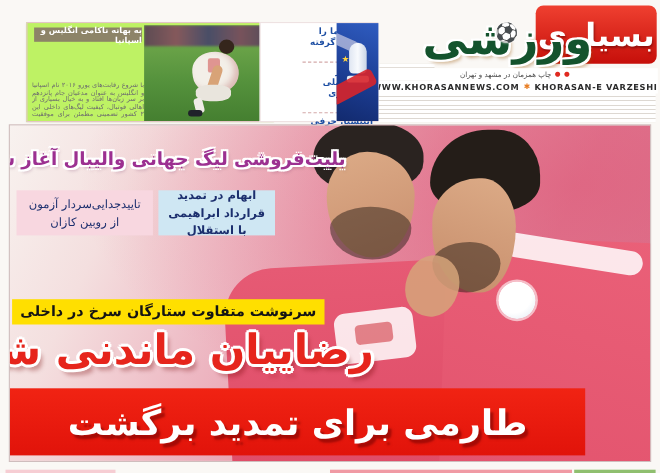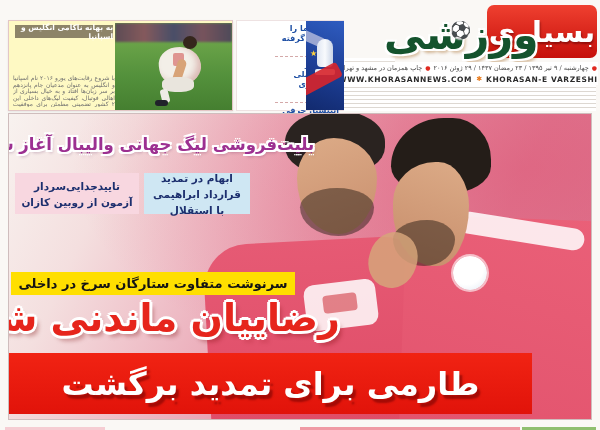--- a/index.html
+++ b/index.html
@@ -25,21 +25,21 @@
     text-align:center; color:#111; text-shadow:0 0 2px #fff; }
   .date-line { left:338px; top:62px; width:260px; height:11px; background:#fff;
     font-size:6.5px; color:#4a4a4a; display:flex; align-items:center; justify-content:center; gap:3px; }
   .date-line .dot { color:#e02a20; font-size:6px; }
   .url-line { left:338px; top:73px; width:260px; height:12px; background:#fff;
     font-size:7.5px; font-weight:bold; letter-spacing:.6px; color:#2b2b2b;
     display:flex; align-items:center; justify-content:center; gap:4px; }
   .url-line .star { color:#e87b1e; font-size:7px; letter-spacing:0; }
 
   
-  .mod-left { left:8px; top:20px; width:225px; height:91px; background:#fef9c3;
+  .mod-left { left:24px; top:20px; width:225px; height:91px; background:#bef264;
     border:1px solid #e3c6c6; box-shadow:0 1px 2px rgba(0,0,0,.08); }
   .mod-left .kicker { left:6px; top:4px; width:98px; height:13px; background:#8d8468;
     color:#fff; font-size:7.5px; font-weight:bold; }
   .mod-left .head-red { left:6px; top:19px; width:98px; height:32px; background:#e8271e;
     color:#ffe400; font-size:11.5px; font-weight:bold; line-height:15px; text-align:center; }
   .mod-left .lead { left:4px; top:54px; width:102px; height:32px; font-size:6px;
     line-height:6.6px; color:#6e6e6e; text-align:justify; overflow:hidden; }
   .match-photo { left:106px; top:2px; width:117px; height:87px; overflow:hidden;
     background:linear-gradient(180deg,#6aa348 22%,#54913c 60%,#457f30 100%); }
   .crowd { position:absolute; left:0; top:0; width:100%; height:19px;
@@ -97,21 +97,21 @@
     background:radial-gradient(circle at 40% 35%, #ffffff 55%, #dfe8f2 100%); box-shadow:0 0 0 2px rgba(255,255,255,.6); }
   .sponsor { left:296px; top:168px; width:72px; height:46px; background:rgba(255,255,255,.85);
     border-radius:10px; transform:rotate(-7deg); }
   .sponsor-mark { left:314px; top:180px; width:34px; height:18px; background:rgba(205,45,55,.55);
     border-radius:4px; transform:rotate(-7deg); }
 
   .volley-head { left:10px; top:12px; width:264px; height:36px; font-size:16.5px; font-weight:bold;
     color:#9c3091; white-space:nowrap;
     text-shadow:-2px -2px 0 #fff,2px -2px 0 #fff,-2px 2px 0 #fff,2px 2px 0 #fff,0 2px 0 #fff,0 -2px 0 #fff,2px 3px 3px rgba(80,10,70,.25); }
   .box-pink { left:6px; top:59px; width:124px; height:41px; background:#f8d7e0;
-    color:#1c2f6e; font-size:10.5px; font-weight:bold; line-height:16px; text-align:center; padding:2px 6px; }
+    color:#1c2f6e; font-size:10.5px; font-weight:normal; line-height:16px; text-align:center; padding:2px 6px; }
   .box-blue { left:135px; top:59px; width:106px; height:41px; background:#cfe7f3;
     color:#1c2f6e; font-size:10.5px; font-weight:bold; line-height:16px; text-align:center; padding:2px 4px; }
   .kicker-yellow { left:2px; top:158px; width:284px; height:23px; background:#ffdf00;
     color:#141414; font-size:13px; font-weight:bold; white-space:nowrap; }
   .head-rezaeian { left:-8px; top:178px; width:316px; height:52px; font-size:38px; font-weight:bold;
     color:#e6251c; white-space:nowrap;
     text-shadow:-2px -2px 0 #fff,2px -2px 0 #fff,-2px 2px 0 #fff,2px 2px 0 #fff,0 3px 0 #fff,0 -3px 0 #fff,3px 0 0 #fff,-3px 0 0 #fff,4px 5px 4px rgba(120,10,10,.35); }
   .band-taremi { left:0; top:239px; width:523px; height:61px; background:linear-gradient(180deg,#f12313,#e1130a);
     color:#fff; font-size:32px; font-weight:bold; white-space:nowrap;
     text-shadow:3px 4px 2px rgba(110,0,0,.55); }
@@ -132,21 +132,20 @@
   <div class="abs logo-red flexc">
     <span>بسیاری</span>
   </div>
   <div class="abs logo-orange">
     <span>ورزشی</span>
   </div>
   <div class="abs football">⚽</div>
 
   <div class="abs date-line rtl">
     <span class="dot">●</span>
-    <span>چهارشنبه / ۹ تیر ۱۳۹۵ / ۲۳ رمضان ۱۴۳۷ / ۲۹ ژوئن ۲۰۱۶</span>
     <span class="dot">●</span>
     <span>چاپ همزمان در مشهد و تهران</span>
   </div>
   <div class="abs url-line">
     <span>WWW.KHORASANNEWS.COM</span>
     <span class="star">✱</span>
     <span>KHORASAN-E VARZESHI</span>
   </div>
 
   <div class="abs mod-left">

